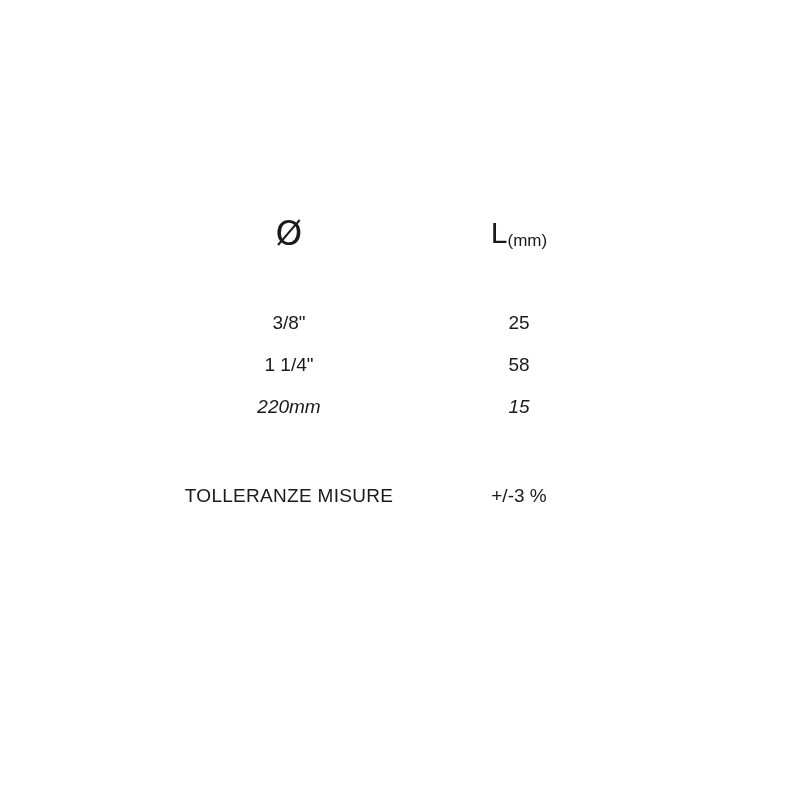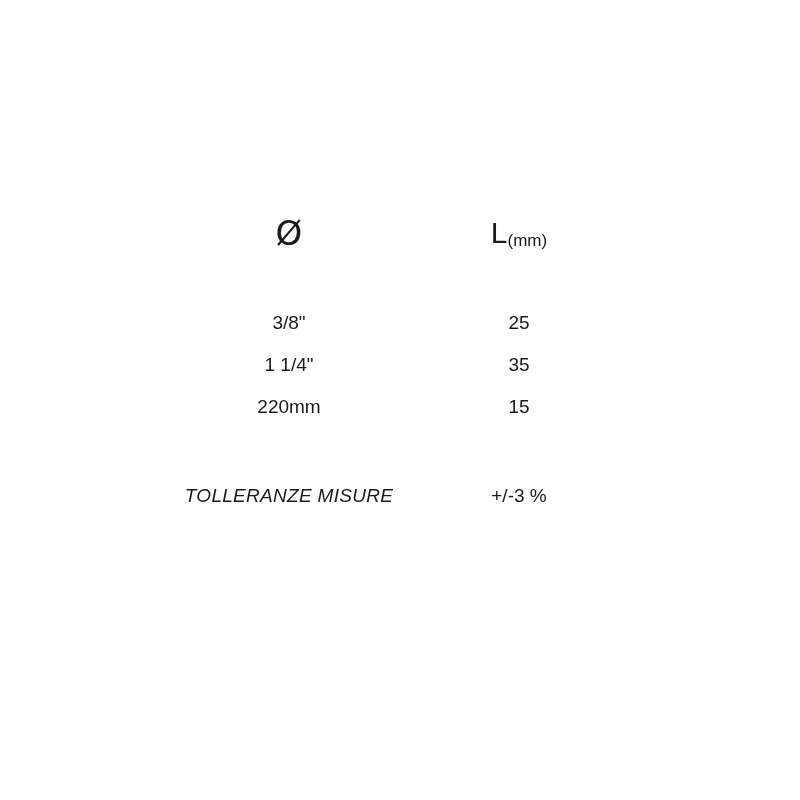--- a/index.html
+++ b/index.html
@@ -34,20 +34,21 @@
     font-size: 19px;
     color: #1a1a1a;
   }
 
   
   .hrow td {
     border-top: 1.4px solid #000;
   }
   .hrow-bottom td {
     border-bottom: 1.4px solid #000;
+    font-style: italic;
   }
 
   
   .col-div {
     border-right: 1.4px solid #000;
   }
 
   .col-a { width: 238px; }
   .col-b { width: 222px; }
 
@@ -70,21 +71,20 @@
   }
   .unit {
     font-size: 17px;
     vertical-align: baseline;
     position: relative;
     top: 3px;
   }
   .note-label {
     font-size: 19px;
     letter-spacing: 0.3px;
-    font-style: italic;
   }
   .note-value {
     font-size: 19px;
   }
 </style>
 </head>
 <body>
 
 <table id="spec-table">
   <colgroup>
@@ -106,21 +106,21 @@
       <td></td>
     </tr>
 
     <tr class="hrow r-data">
       <td class="col-div">3/8"</td>
       <td>25</td>
     </tr>
 
     <tr class="hrow r-data">
       <td class="col-div">1 1/4"</td>
-      <td>35</td>
+      <td>58</td>
     </tr>
 
 
 
     <tr class="hrow hrow-bottom r-data">
       <td class="col-div">220mm</td>
       <td>15</td>
     </tr>
 
     <tr class="r-gap">

